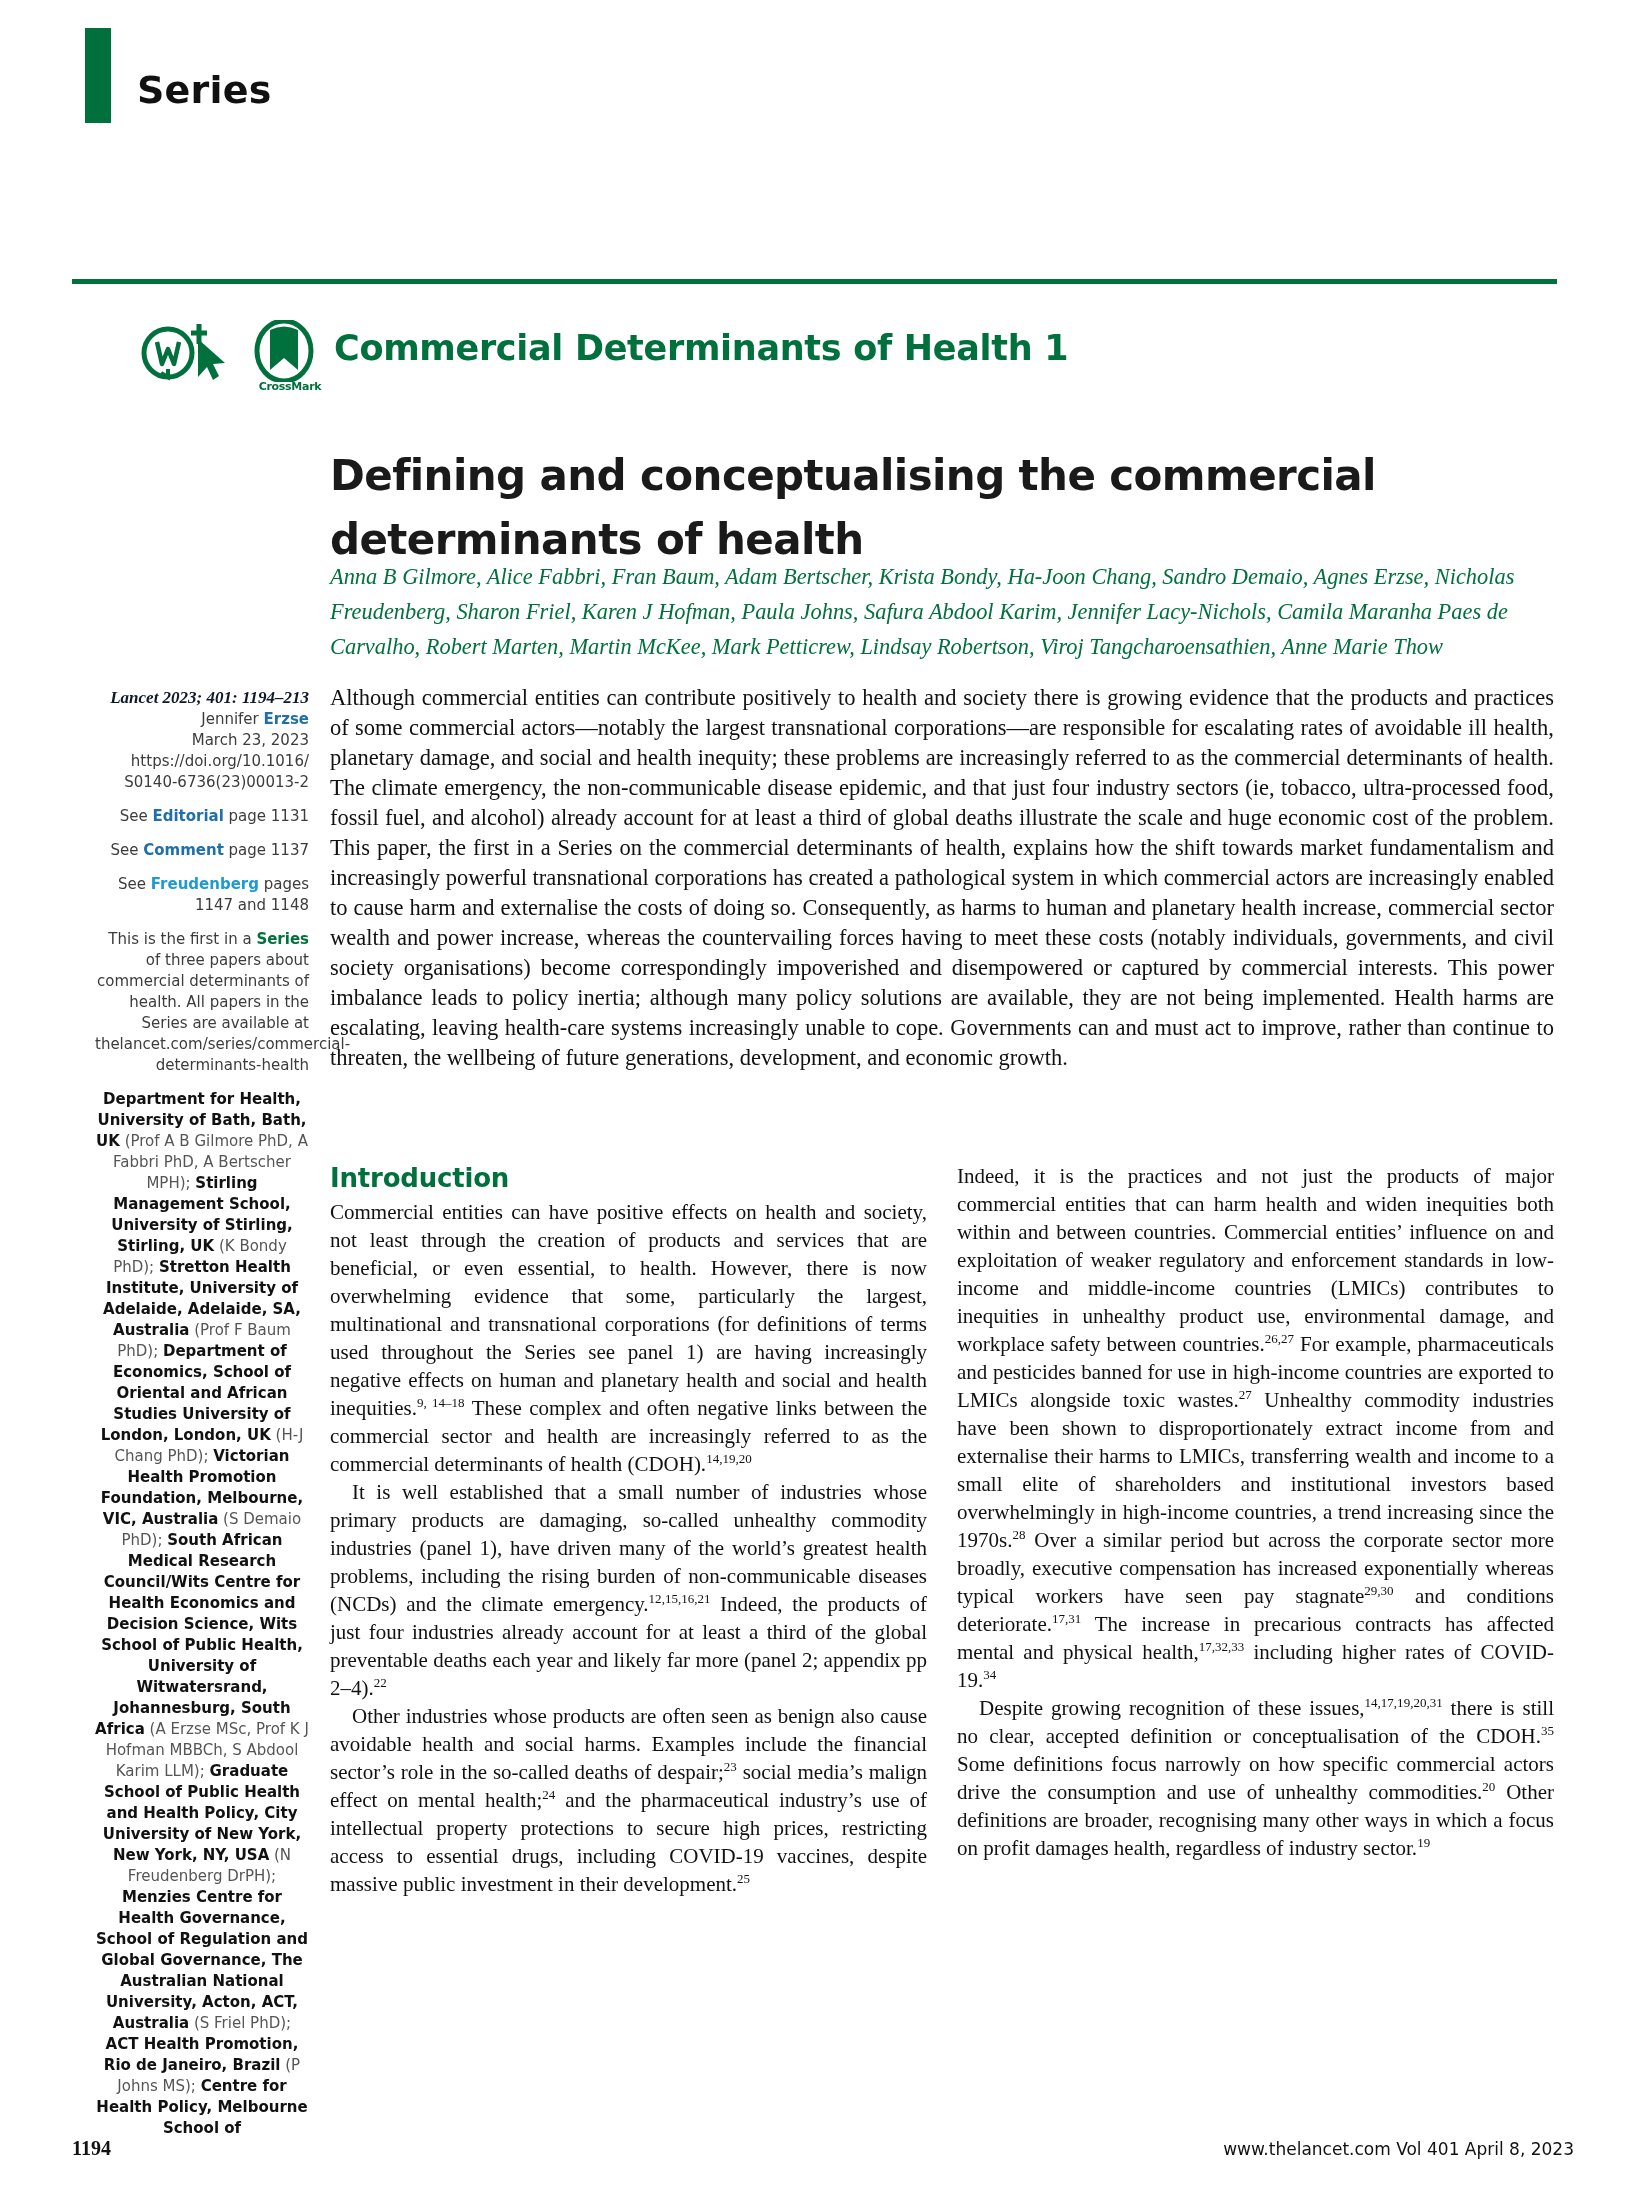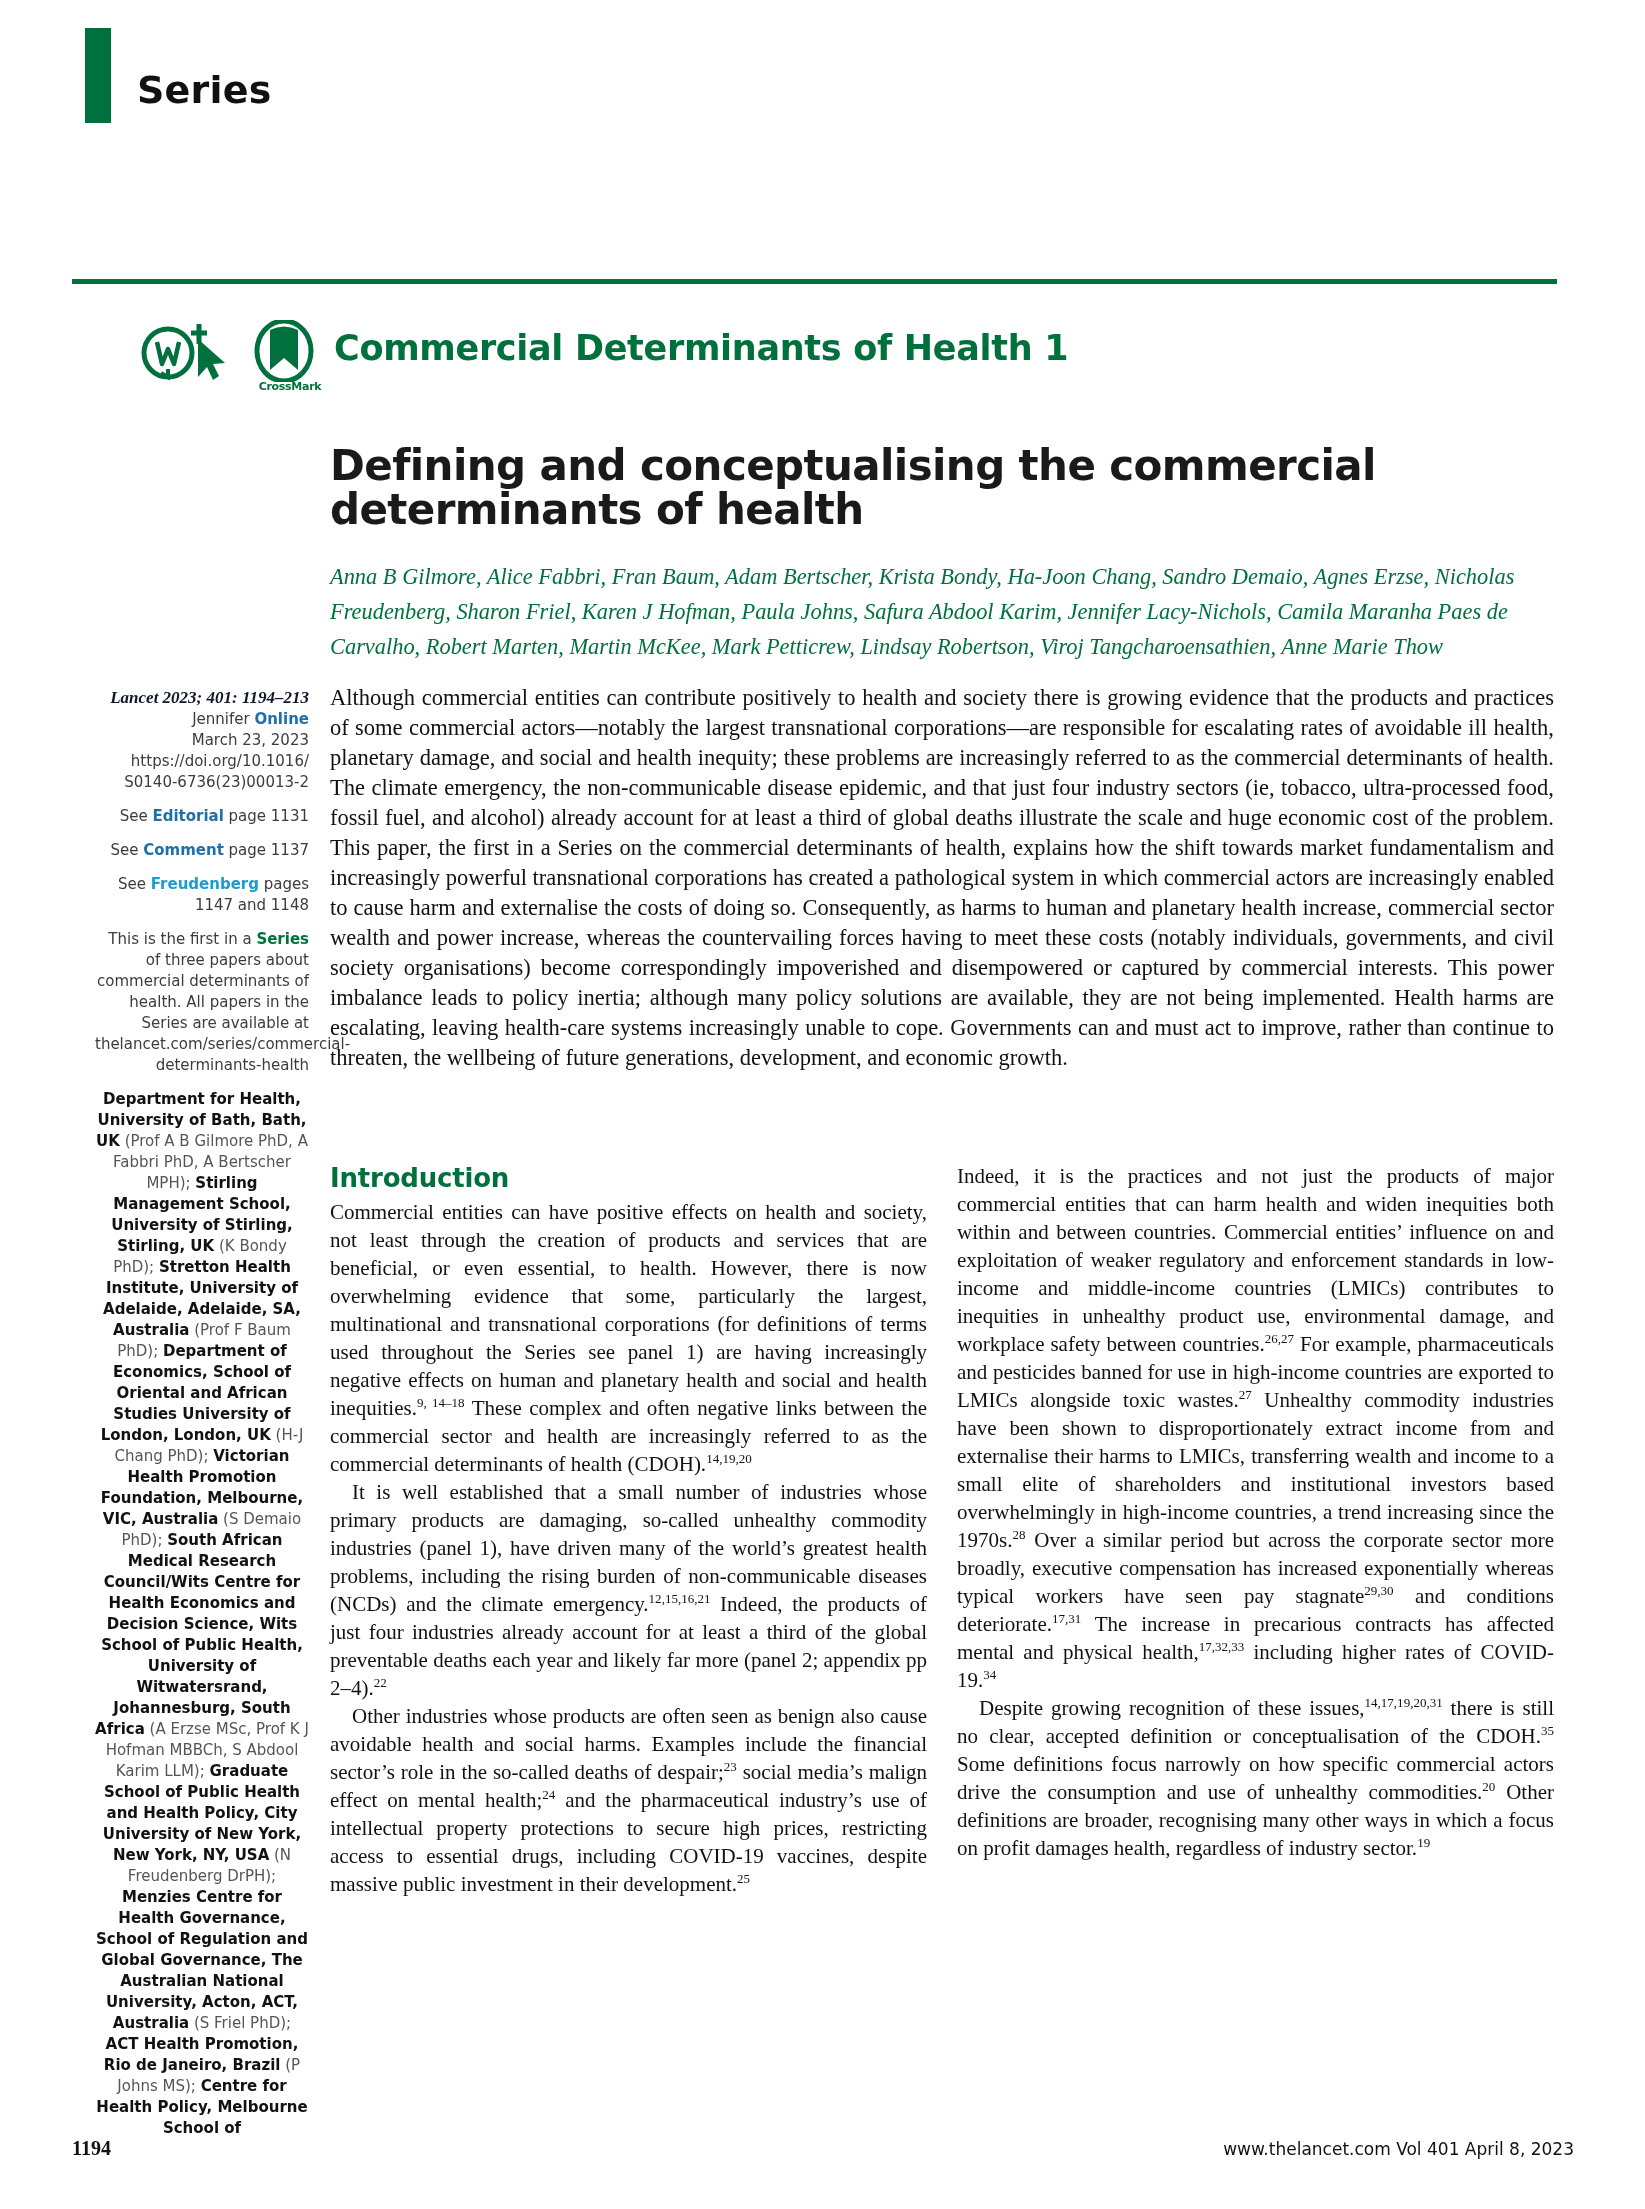--- a/index.html
+++ b/index.html
@@ -33,21 +33,21 @@
 
   
   .series-title{
     position:absolute;left:334px;top:328px;
     font-family:"DejaVu Sans",sans-serif;font-weight:bold;font-size:35px;
     color:#00703c;letter-spacing:-0.3px;
   }
   .article-title{
     position:absolute;left:330px;top:416px;width:1224px;
     font-family:"DejaVu Sans",sans-serif;font-weight:bold;font-size:42px;
-    line-height:44px;color:#1a1a1a;letter-spacing:-0.6px;
+    line-height:64px;color:#1a1a1a;letter-spacing:-0.6px;
   }
   .authors{
     position:absolute;left:330px;top:559px;width:1209px;
     font-family:"Liberation Serif",serif;font-style:italic;font-size:22.4px;
     line-height:35px;color:#00703c;
   }
 
   
   .margin-col{
     position:absolute;left:95px;top:687px;width:214px;
@@ -129,21 +129,21 @@
     </div>
     <div class="cm-word">CrossMark</div>
   </div>
 
   <div class="series-title">Commercial Determinants of Health 1</div>
   <h1 class="article-title">Defining and conceptualising the commercial determinants of health</h1>
   <div class="authors">Anna B Gilmore, Alice Fabbri, Fran Baum, Adam Bertscher, Krista Bondy, Ha-Joon Chang, Sandro Demaio, Agnes Erzse, Nicholas Freudenberg, Sharon Friel, Karen J Hofman, Paula Johns, Safura Abdool Karim, Jennifer Lacy-Nichols, Camila Maranha Paes de Carvalho, Robert Marten, Martin McKee, Mark Petticrew, Lindsay Robertson, Viroj Tangcharoensathien, Anne Marie Thow</div>
 
   <div class="margin-col">
     <div class="cite">Lancet 2023; 401: 1194–213</div>
-    <p><span>Jennifer </span><span class="lnk">Online</span><br><span>March 23, 2023</span><br><span>https://doi.org/10.1016/</span><br><span>S0140-6736(23)00013-2</span></p>
+    <p><span>Jennifer </span><span class="lnk">Erzse</span><br><span>March 23, 2023</span><br><span>https://doi.org/10.1016/</span><br><span>S0140-6736(23)00013-2</span></p>
     <p><span>See </span><span class="lnk">Editorial</span><span> page 1131</span></p>
     <p><span>See </span><span class="lnk">Comment</span><span> page 1137</span></p>
     <p><span>See </span><span class="lnk-lt">Freudenberg</span><span> pages 1147 and 1148</span></p>
     <p><span>This is the first in a </span><span class="ser">Series</span><span> of three papers about commercial determinants of health. All papers in the Series are available at thelancet.com/series/commercial-determinants-health</span></p>
     <p class="aff" id="affs"><b>Department for Health, University of Bath, Bath, UK</b><span> (Prof A B Gilmore PhD, A Fabbri PhD, A Bertscher MPH); </span><b>Stirling Management School, University of Stirling, Stirling, UK</b><span> (K Bondy PhD); </span><b>Stretton Health Institute, University of Adelaide, Adelaide, SA, Australia</b><span> (Prof F Baum PhD); </span><b>Department of Economics, School of Oriental and African Studies University of London, London, UK</b><span> (H-J Chang PhD); </span><b>Victorian Health Promotion Foundation, Melbourne, VIC, Australia</b><span> (S Demaio PhD); </span><b>South African Medical Research Council/Wits Centre for Health Economics and Decision Science, Wits School of Public Health, University of Witwatersrand, Johannesburg, South Africa</b><span> (A Erzse MSc, Prof K J Hofman MBBCh, S Abdool Karim LLM); </span><b>Graduate School of Public Health and Health Policy, City University of New York, New York, NY, USA</b><span> (N Freudenberg DrPH); </span><b>Menzies Centre for Health Governance, School of Regulation and Global Governance, The Australian National University, Acton, ACT, Australia</b><span> (S Friel PhD); </span><b>ACT Health Promotion, Rio de Janeiro, Brazil</b><span> (P Johns MS); </span><b>Centre for Health Policy, Melbourne School of</b></p>
   </div>
 
   <div class="abstract">Although commercial entities can contribute positively to health and society there is growing evidence that the products and practices of some commercial actors—notably the largest transnational corporations—are responsible for escalating rates of avoidable ill health, planetary damage, and social and health inequity; these problems are increasingly referred to as the commercial determinants of health. The climate emergency, the non-communicable disease epidemic, and that just four industry sectors (ie, tobacco, ultra-processed food, fossil fuel, and alcohol) already account for at least a third of global deaths illustrate the scale and huge economic cost of the problem. This paper, the first in a Series on the commercial determinants of health, explains how the shift towards market fundamentalism and increasingly powerful transnational corporations has created a pathological system in which commercial actors are increasingly enabled to cause harm and externalise the costs of doing so. Consequently, as harms to human and planetary health increase, commercial sector wealth and power increase, whereas the countervailing forces having to meet these costs (notably individuals, governments, and civil society organisations) become correspondingly impoverished and disempowered or captured by commercial interests. This power imbalance leads to policy inertia; although many policy solutions are available, they are not being implemented. Health harms are escalating, leaving health-care systems increasingly unable to cope. Governments can and must act to improve, rather than continue to threaten, the wellbeing of future generations, development, and economic growth.</div>
 
   <div class="col col-left">

